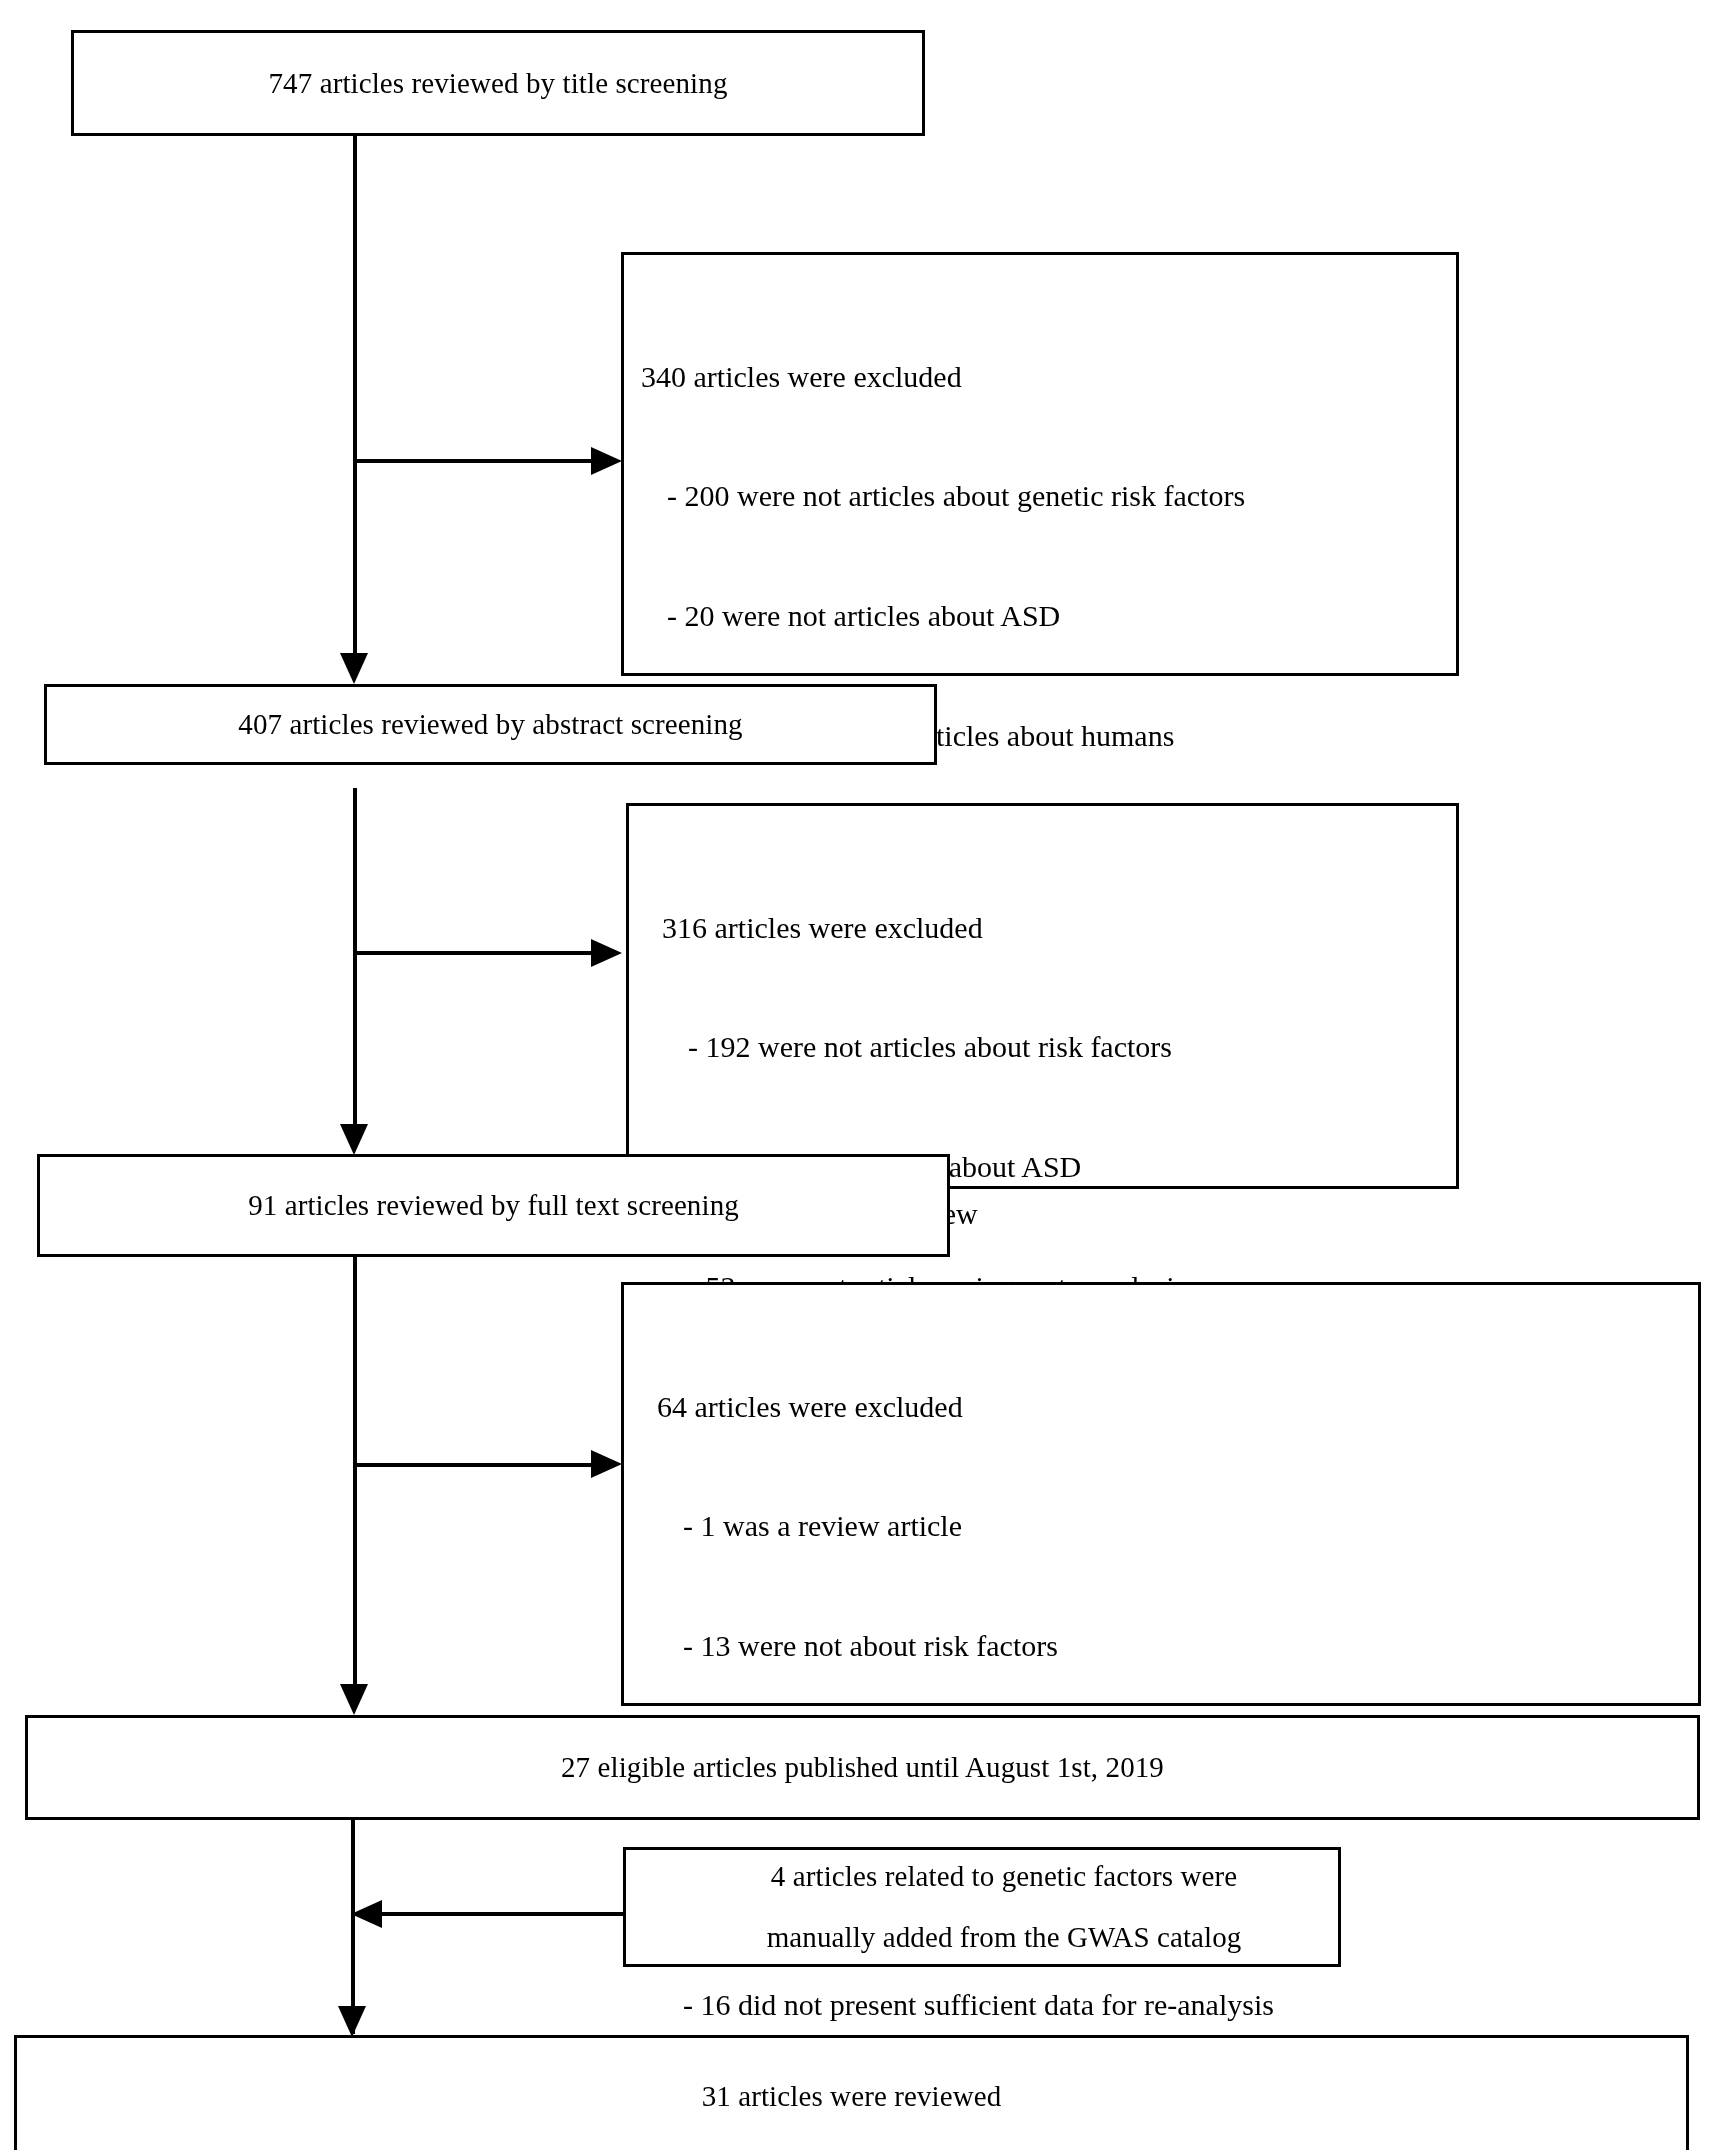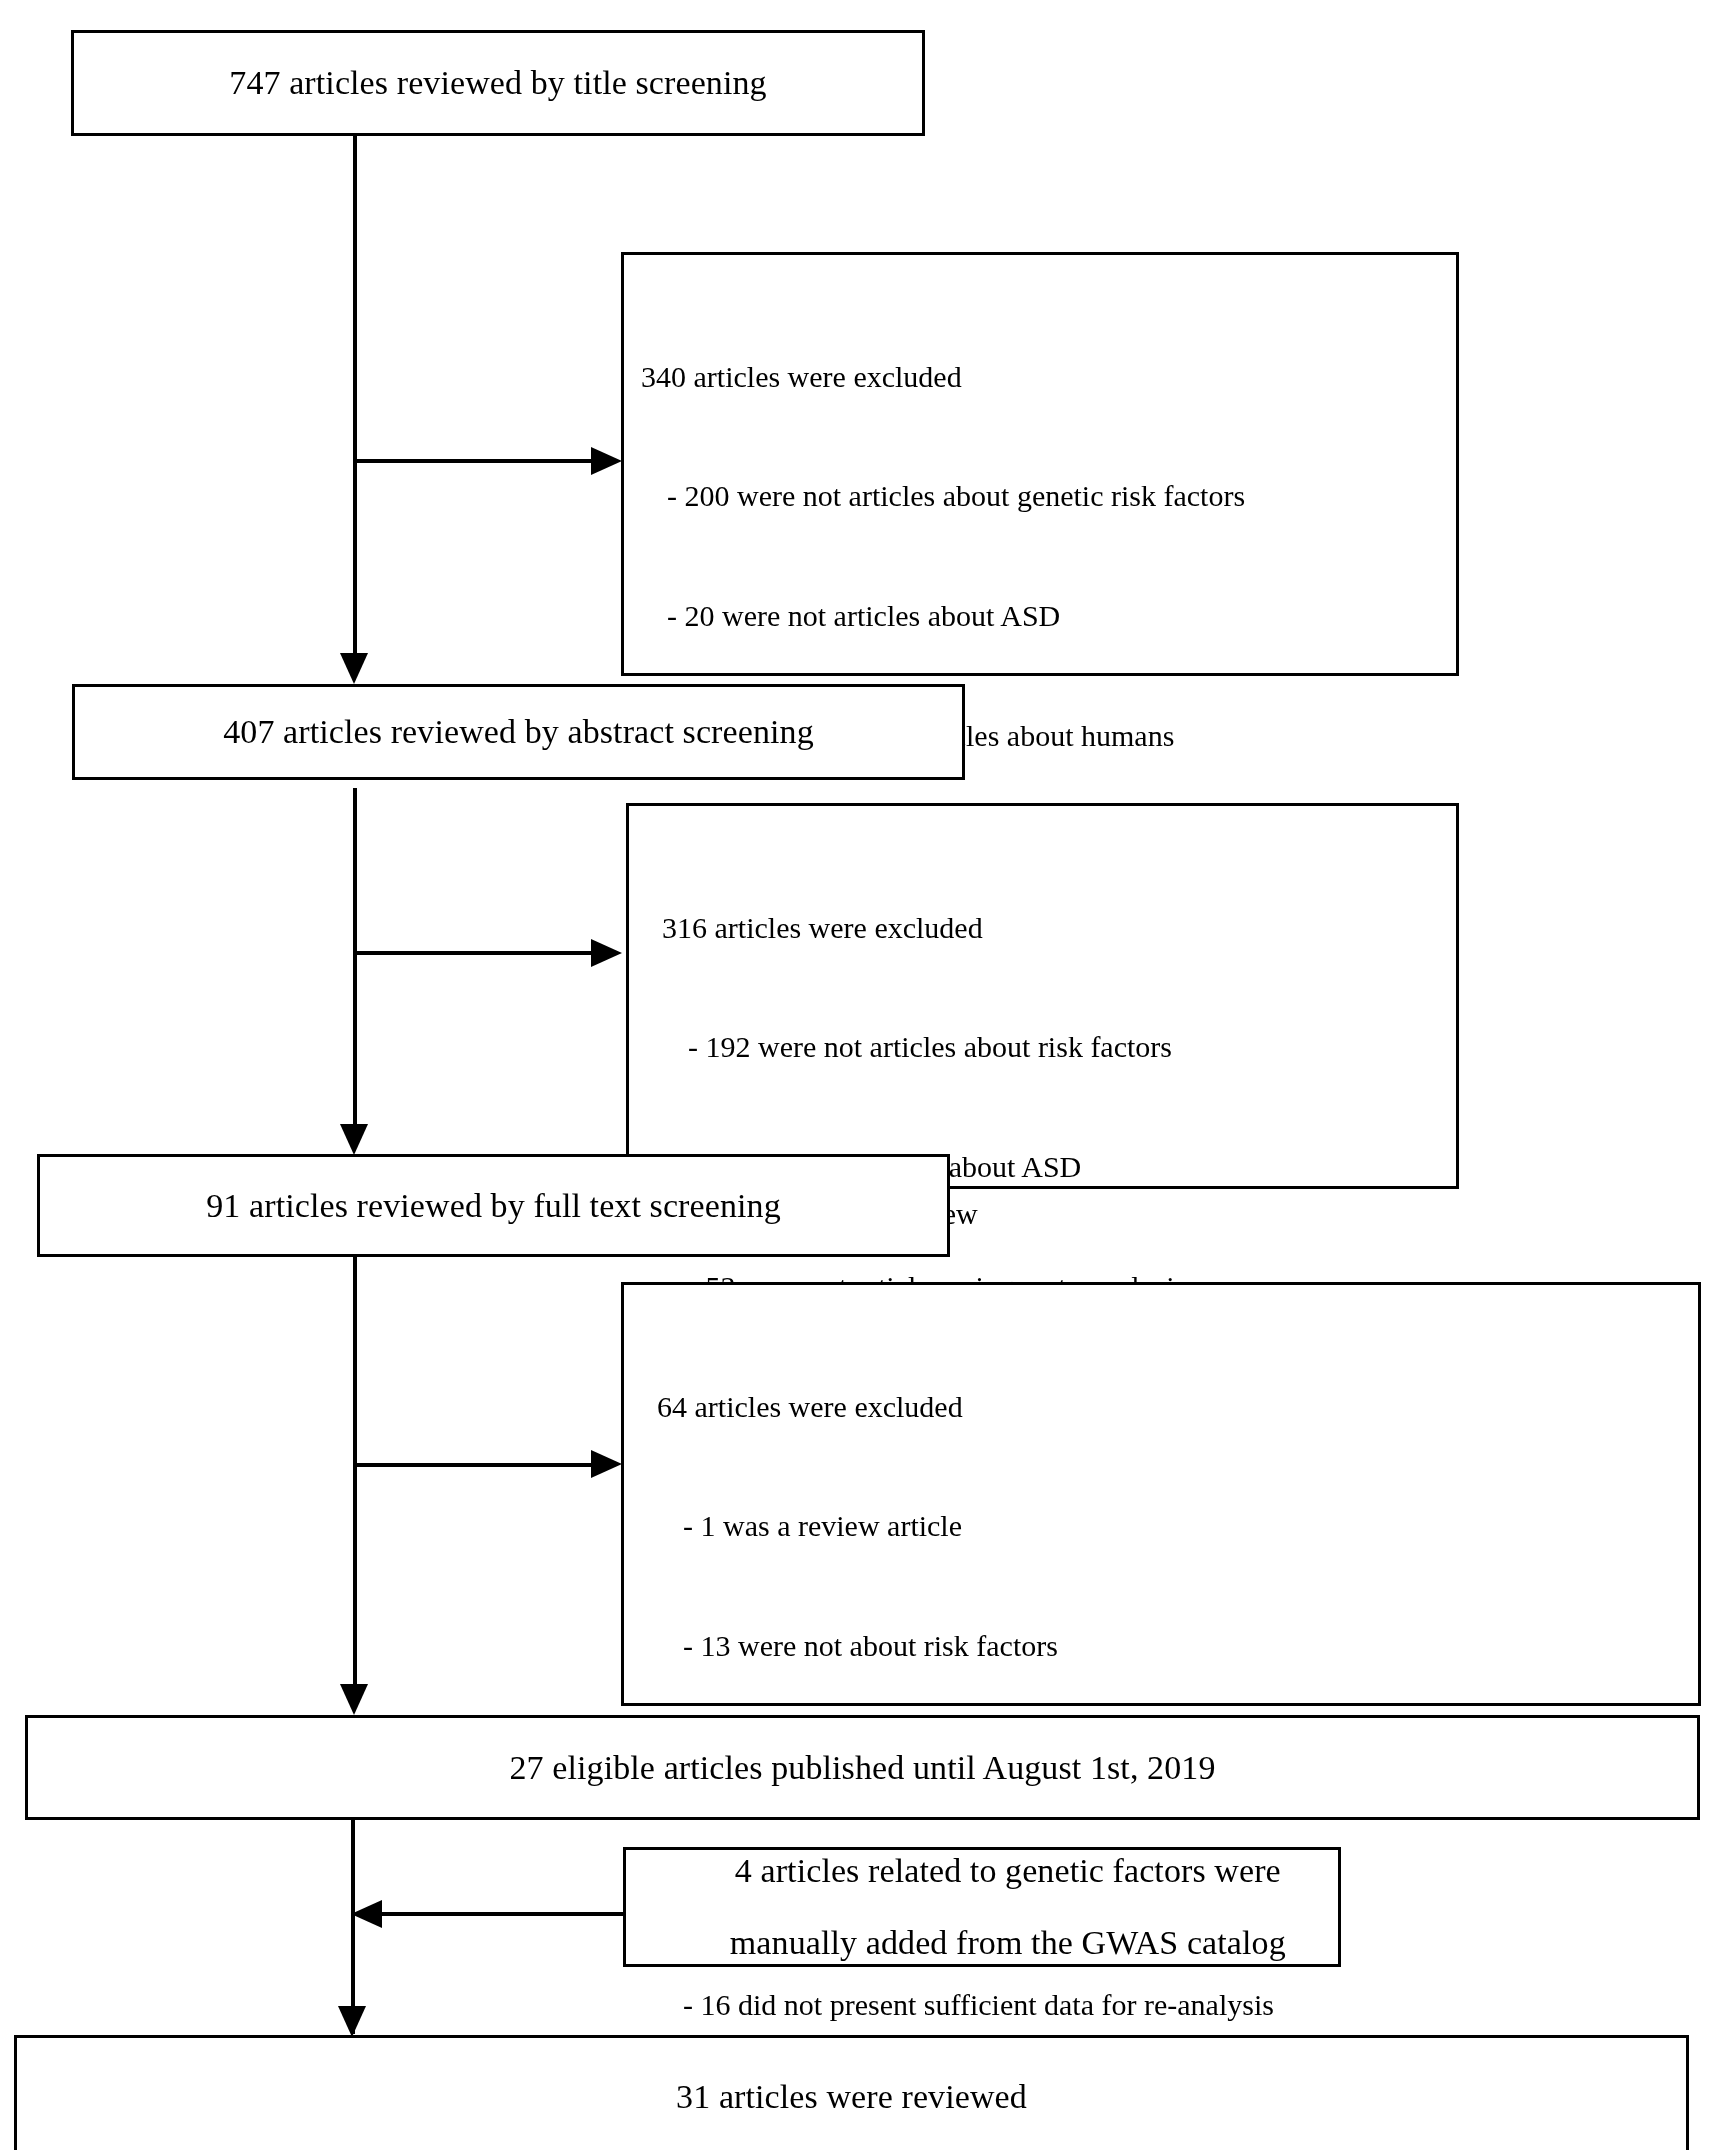--- a/index.html
+++ b/index.html
@@ -14,21 +14,21 @@
     display:flex;
     align-items:center;
     justify-content:center;
     text-align:center;
   }
   .box.left{
     justify-content:flex-start;
     text-align:left;
   }
   .box-text{
-    font-size:34px;
+    font-size:29px;
     line-height:1.05;
     letter-spacing:0.1px;
     white-space:pre;
   }
   .excl{
     padding:22px 0 22px 33px;
     align-items:flex-start;
   }
   .excl-list{
     font-size:30px;
@@ -87,21 +87,21 @@
       <span class="excl-item">- 4 articles were not articles about humans</span>
       <span class="excl-item">- 1 was a comment</span>
       <span class="excl-item">- 1 was a reply</span>
       <span class="excl-item">- 2 were study protocols</span>
       <span class="excl-item">- 1 was a narrative review</span>
       <span class="excl-item">- 11 were not articles using meta-analysis</span>
       <span class="excl-item">- 1 was a retracted article</span>
     </div>
   </div>
 
-  <div class="box" style="left:44px; top:684px; width:893px; height:96px;margin-left:28px;">
+  <div class="box" style="left:44px; top:684px; width:893px; height:81px;">
     <span class="box-text">407 articles reviewed by abstract screening</span>
   </div>
 
   <div class="vline" style="left:353px; top:788px; height:337px;"></div>
   <div class="arrow-down" style="left:340px; top:1124px;"></div>
 
   <div class="hline" style="left:353px; top:951px; width:249px;"></div>
   <div class="arrow-right" style="left:591px; top:939px;"></div>
 
   <div class="box left excl" style="left:626px; top:803px; width:833px; height:386px;">

